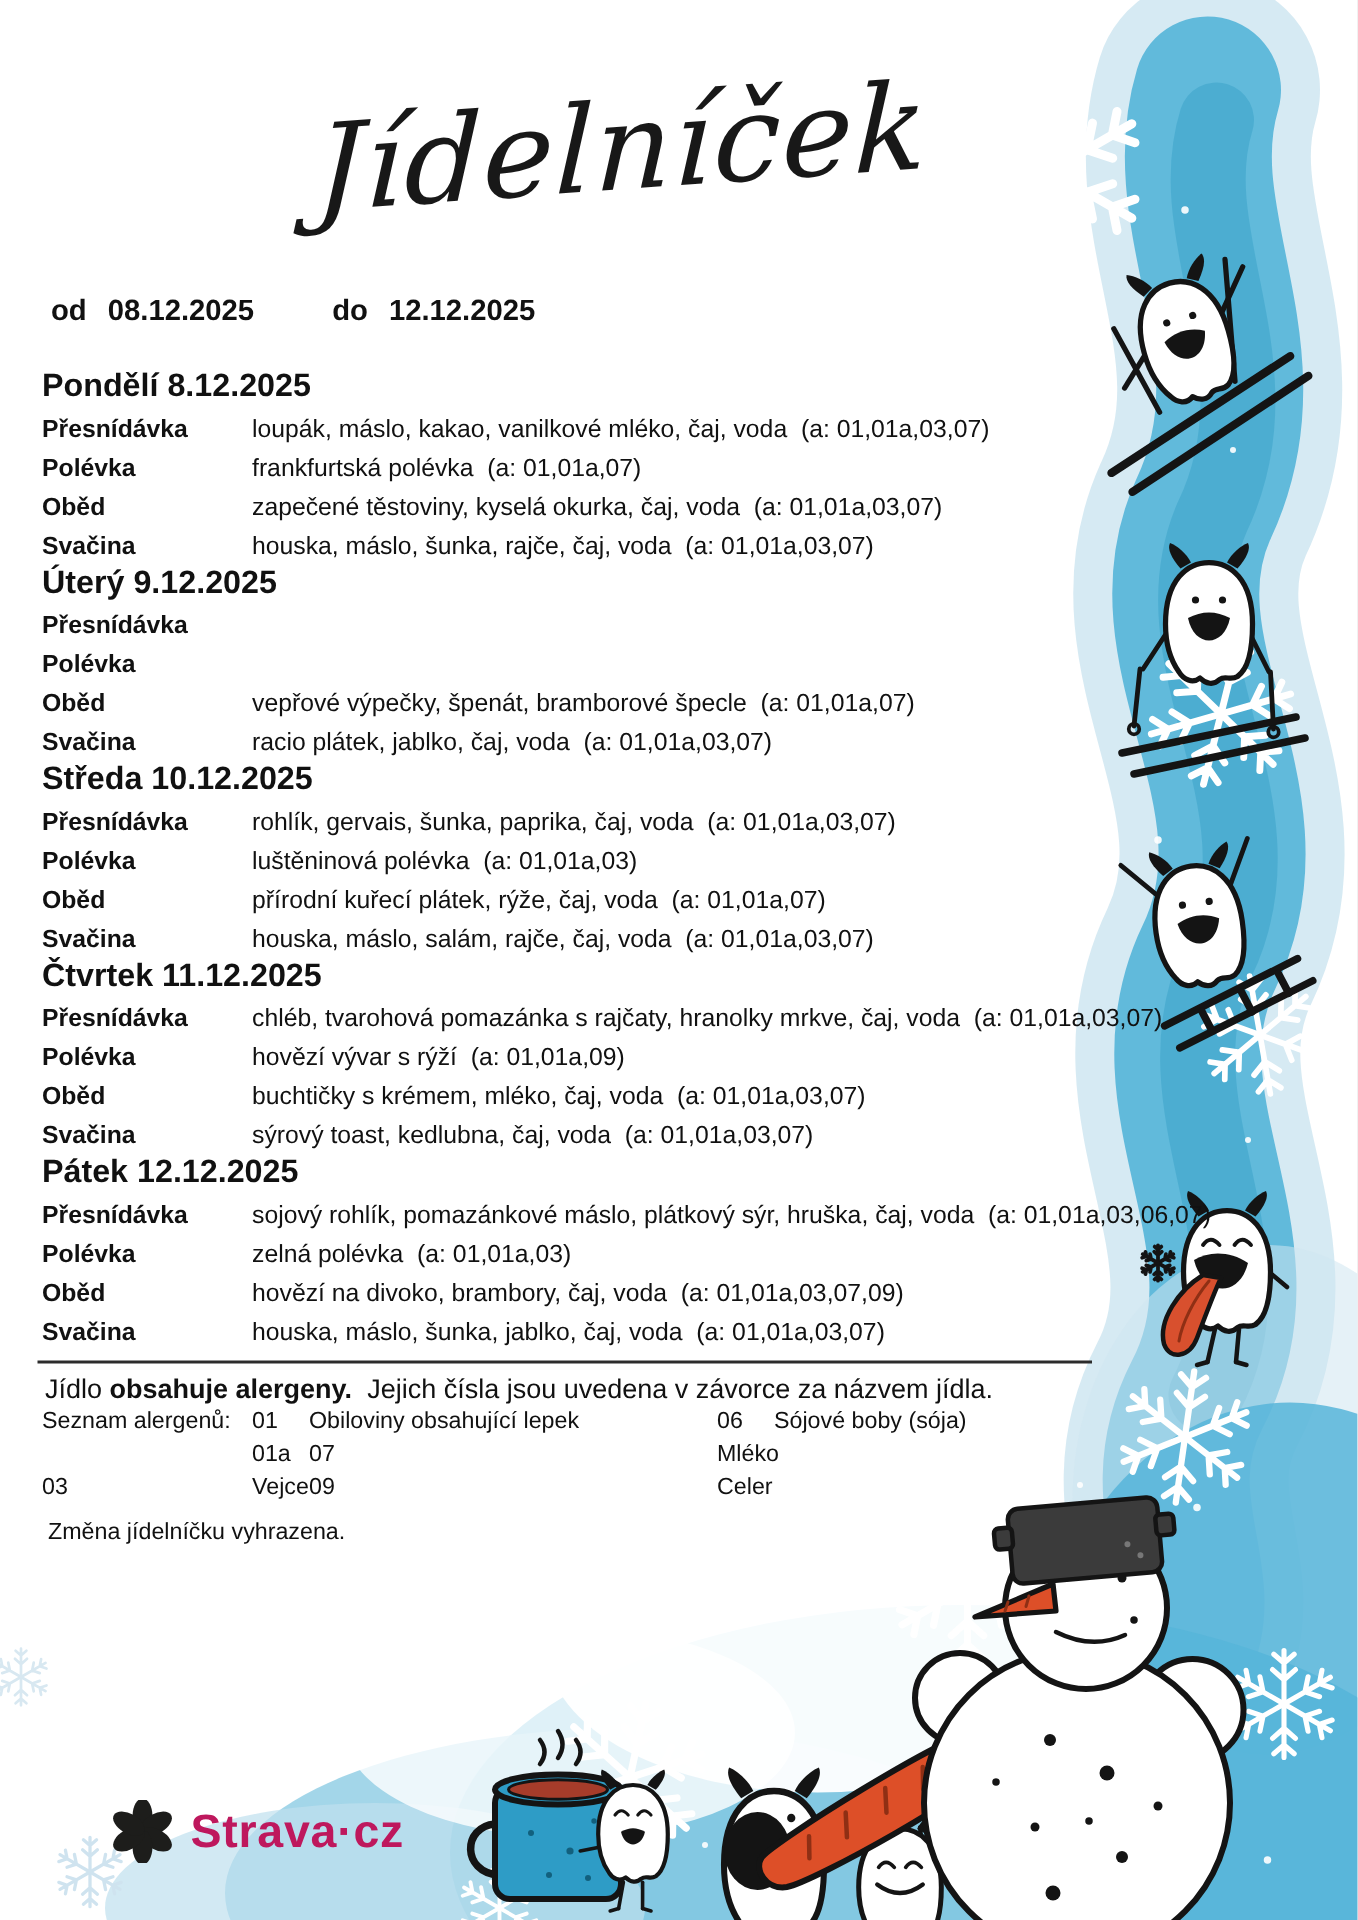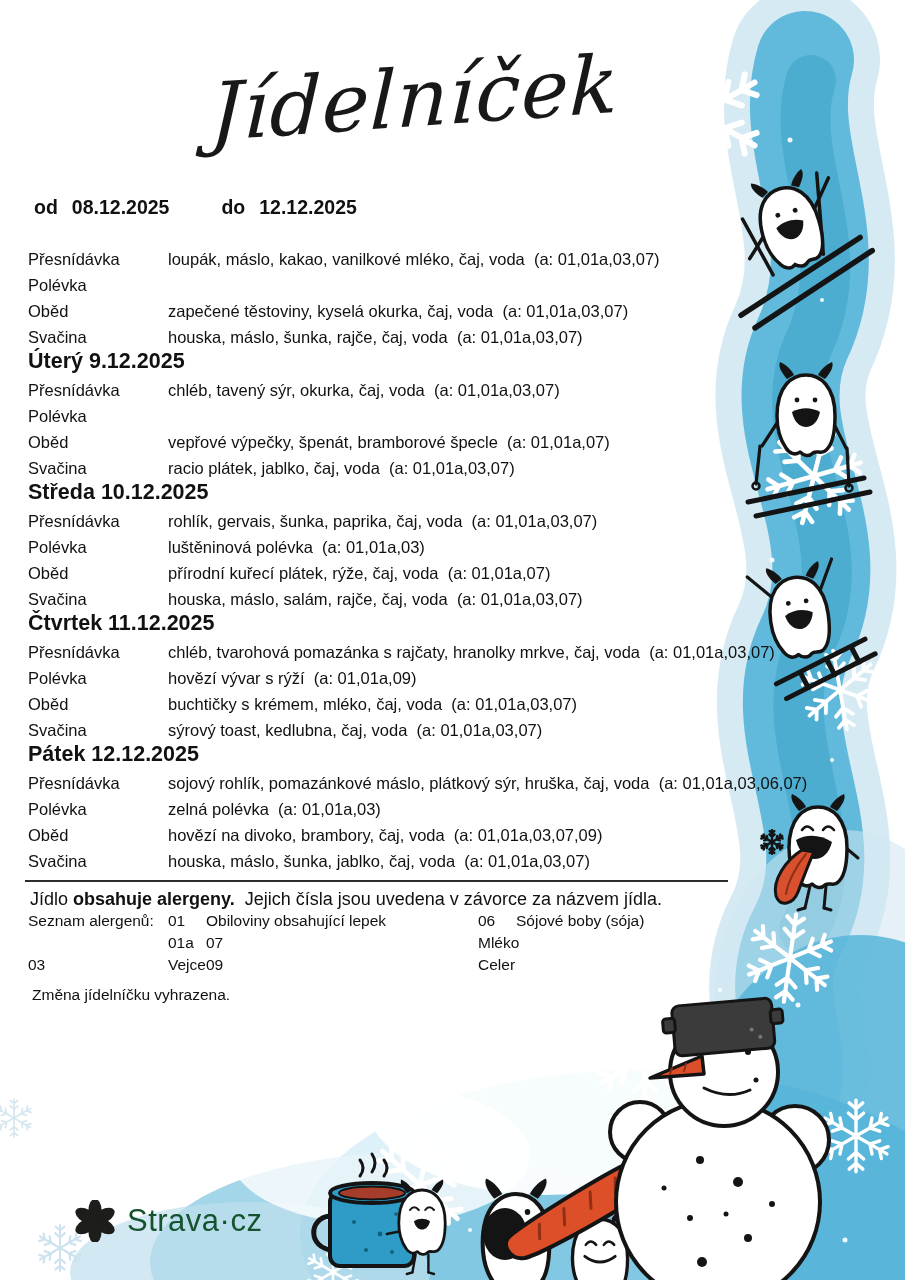--- a/index.html
+++ b/index.html
@@ -12,30 +12,30 @@
          letter-spacing:1px;white-space:nowrap;}
   .date-line{position:absolute;left:34px;top:196px;font-size:19.5px;font-weight:bold;
              display:flex;align-items:baseline;}
   .date-line .lbl{margin-right:14px;text-align:center;}
   .date-line .sep{width:52px;}
   .flow{position:absolute;left:28px;top:246px;width:812px;}
   .day{margin:0;}
   .day+.day{margin-top:0;}
   .day-title{font-size:21.5px;line-height:22px;font-weight:bold;margin:0 0 5px 0;}
   .meal-row{display:flex;line-height:26px;font-size:16.5px;}
-  .meal-label{flex:0 0 140px;font-weight:normal;}
+  .meal-label{flex:0 0 140px;font-weight:bold;}
   .meal-text{flex:1;white-space:pre-wrap;}
   .divider{border:none;border-top:2px solid #2c2c2c;width:703px;margin:6px 0 0 -3px;}
   .note{margin:7px 0 0 2px;font-size:18px;line-height:21px;white-space:pre-wrap;}
   .note b{font-weight:bold;}
   .allergen-grid{font-size:15.5px;line-height:22px;display:grid;
                  grid-template-columns:140px 38px 272px 38px auto;column-gap:0;}
   .footer-note{margin:10px 0 0 4px;font-size:15.5px;}
   .logo{position:absolute;left:74px;top:1200px;display:flex;align-items:center;gap:11px;}
-  .logo-text{font-size:31px;font-weight:normal;color:#14532d;letter-spacing:0.5px;}
+  .logo-text{font-size:31px;font-weight:bold;color:#be185d;letter-spacing:0.5px;}
 </style>
 </head>
 <body>
 
 <div class="page">
 
   <svg class="deco" width="905" height="1280" viewBox="0 0 905 1280" aria-hidden="true">
     <defs>
       <g id="sfa" stroke-linecap="round" fill="none">
         <path d="M0,0V-42M0,-19l-9,-8M0,-19l9,-8M0,-32l-8,-7M0,-32l8,-7"></path>
@@ -275,41 +275,42 @@
       <span class="lbl">od</span>
       <span>08.12.2025</span>
       <span class="sep"></span>
       <span class="lbl">do</span>
       <span>12.12.2025</span>
     </div>
 
     <div class="flow">
       <div id="days">
           <section class="day">
+            <h2 class="day-title">Pondělí 8.12.2025</h2>
             <div class="meal-row">
               <span class="meal-label">Přesnídávka</span>
               <span class="meal-text">loupák, máslo, kakao, vanilkové mléko, čaj, voda  (a: 01,01a,03,07)</span>
             </div>
             <div class="meal-row">
               <span class="meal-label">Polévka</span>
+              <span class="meal-text">frankfurtská polévka  (a: 01,01a,07)</span>
             </div>
             <div class="meal-row">
               <span class="meal-label">Oběd</span>
               <span class="meal-text">zapečené těstoviny, kyselá okurka, čaj, voda  (a: 01,01a,03,07)</span>
             </div>
             <div class="meal-row">
               <span class="meal-label">Svačina</span>
               <span class="meal-text">houska, máslo, šunka, rajče, čaj, voda  (a: 01,01a,03,07)</span>
             </div>
           </section>
           <section class="day">
             <h2 class="day-title">Úterý 9.12.2025</h2>
             <div class="meal-row">
               <span class="meal-label">Přesnídávka</span>
-              <span class="meal-text">chléb, tavený sýr, okurka, čaj, voda  (a: 01,01a,03,07)</span>
             </div>
             <div class="meal-row">
               <span class="meal-label">Polévka</span>
             </div>
             <div class="meal-row">
               <span class="meal-label">Oběd</span>
               <span class="meal-text">vepřové výpečky, špenát, bramborové špecle  (a: 01,01a,07)</span>
             </div>
             <div class="meal-row">
               <span class="meal-label">Svačina</span>

